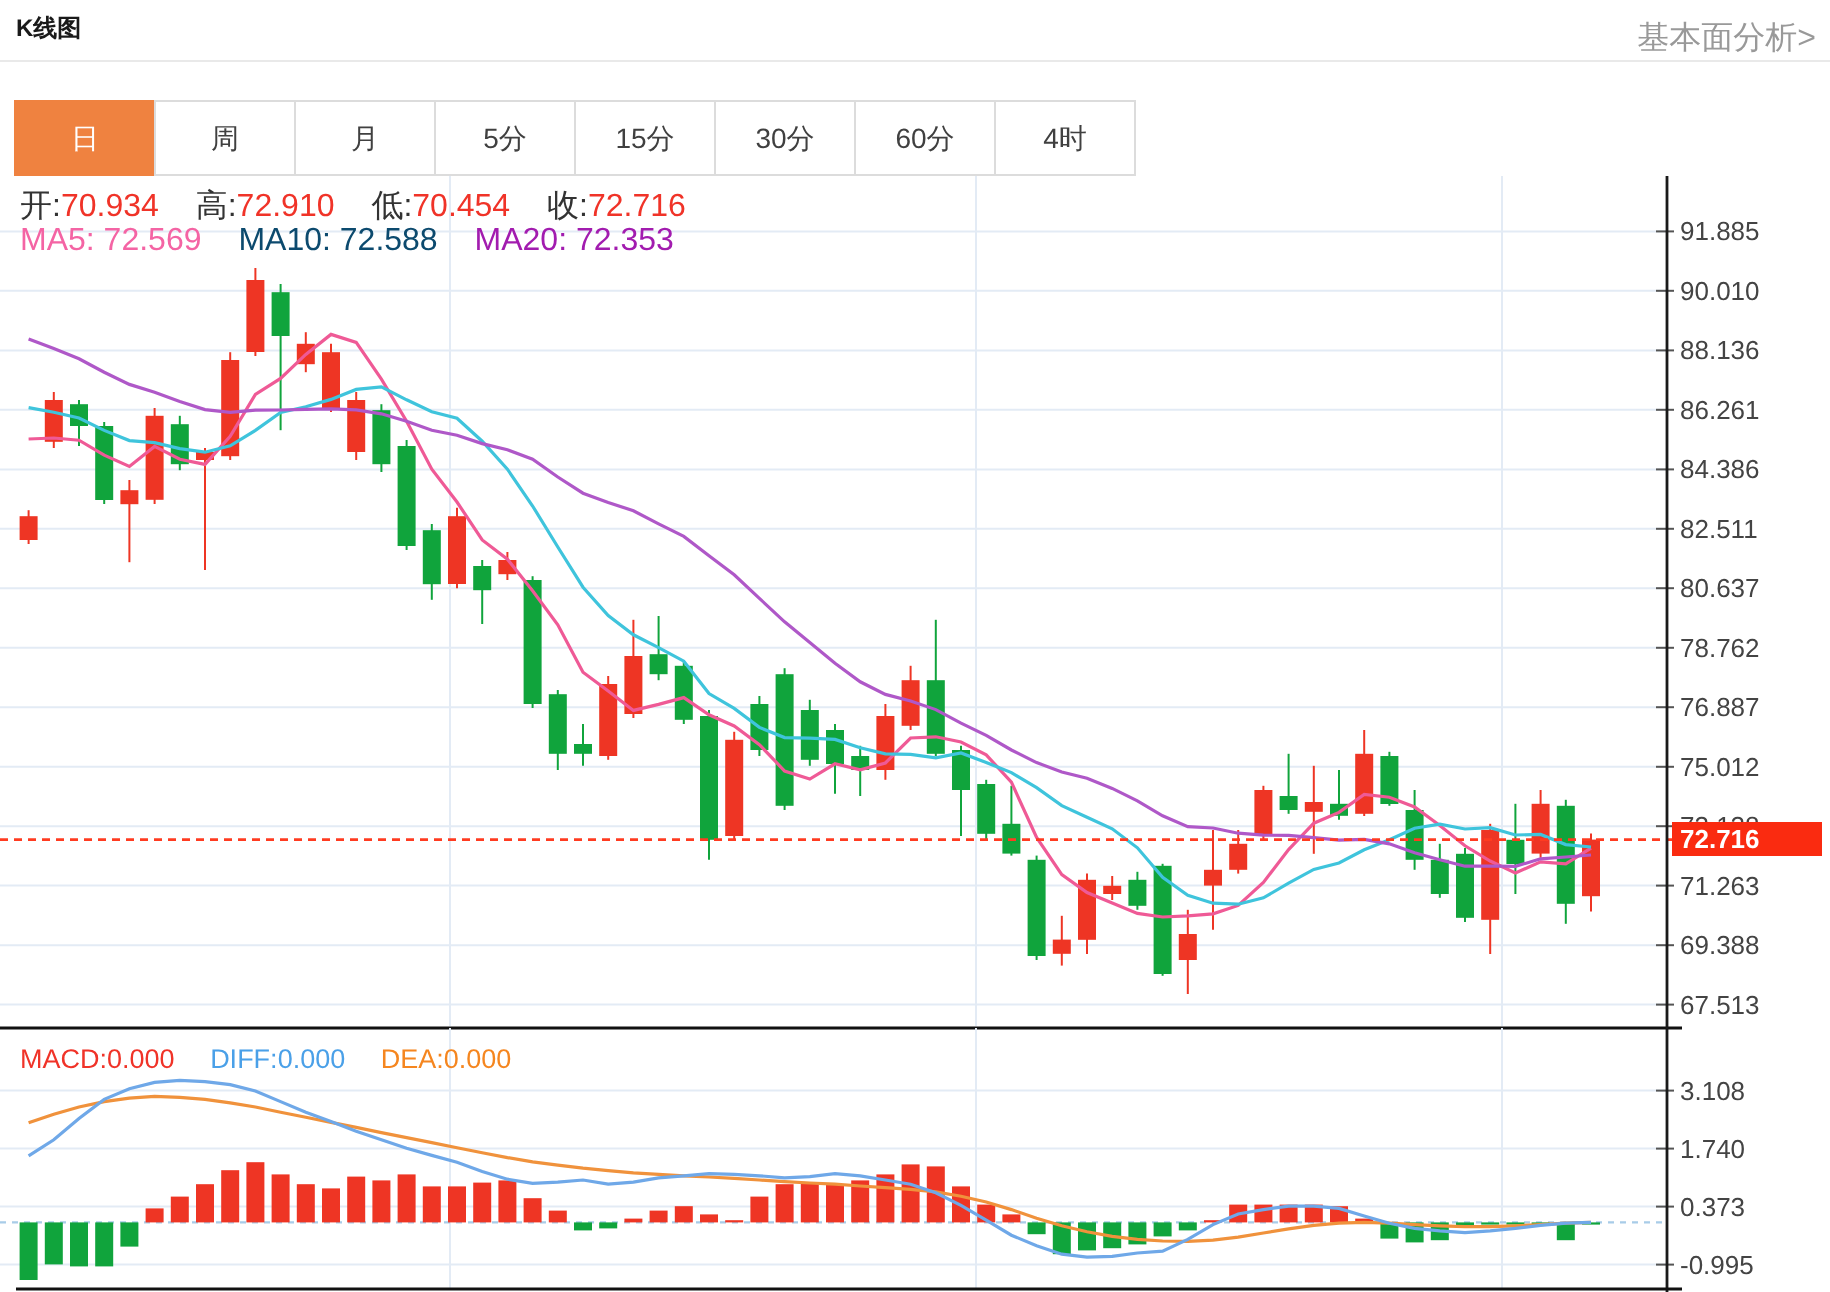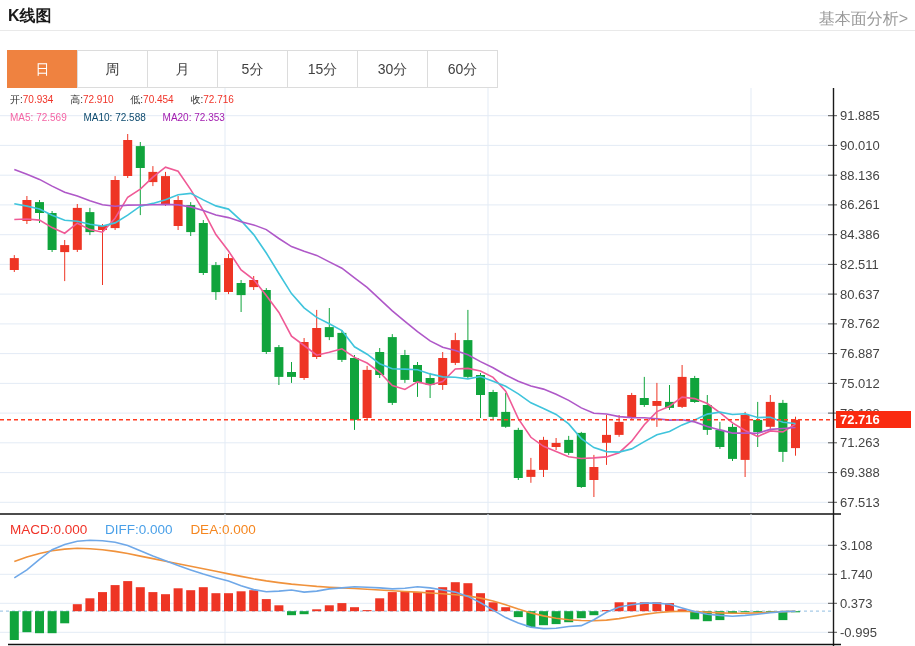--- a/index.html
+++ b/index.html
@@ -1,25 +1,25 @@
 <!DOCTYPE html>
 <html><head>
 <meta charset="utf-8">
 <style>
   html,body{margin:0;padding:0;background:#fff;}
   body{width:915px;height:646px;position:relative;overflow:hidden;
        font-family:"Liberation Sans","DejaVu Sans",sans-serif;}
-  .hdr-title{position:absolute;left:8px;top:6px;font-size:16px;font-weight:bold;color:#1a1a1a;}
+  .hdr-title{position:absolute;left:8px;top:6px;font-size:12px;font-weight:bold;color:#1a1a1a;}
   .hdr-link{position:absolute;right:7px;top:9px;font-size:16px;color:#999;cursor:pointer;}
   .hdr-rule{position:absolute;left:0;top:30px;width:915px;height:1px;background:#e9e9e9;}
   .tabbar{position:absolute;left:8px;top:50px;display:flex;}
   .tab{width:69px;height:36px;line-height:36px;text-align:center;font-size:14px;color:#404040;
        background:#fff;border:1px solid #dcdcdc;margin-left:-1px;cursor:pointer;box-sizing:content-box;}
   .tab.active{background:#ef8240;border-color:#ef8240;color:#fff;}
-  .overlay{position:absolute;font-size:10px;white-space:nowrap;}
+  .overlay{position:absolute;font-size:16px;white-space:nowrap;}
   .ohlc-row{left:10px;top:93px;color:#333;}
   .ohlc-row b{font-weight:normal;color:#333;}
   .val-red{color:#f03328;}
   .ma-row{left:10px;top:112px;}
   .ma5{color:#f464a4;margin-top:29px;} .ma10{color:#0c4a6e;} .ma20{color:#a21caf;}
   .macd-row{left:10px;top:522px;font-size:13.5px;}
   .lab-macd{color:#f03328;} .lab-diff{color:#4aa0e8;} .lab-dea{color:#f5861f;}
   .pair{margin-right:14px;}
   svg{position:absolute;left:0;}
   #mainChart{top:88px;}
@@ -35,20 +35,21 @@
 <div class="hdr-rule"></div>
 
 <div class="tabbar">
   <div class="tab active">日</div>
   <div class="tab">周</div>
   <div class="tab">月</div>
   <div class="tab">5分</div>
   <div class="tab">15分</div>
   <div class="tab">30分</div>
   <div class="tab">60分</div>
+  <div class="tab">4时</div>
 </div>
 
 <svg id="mainChart" width="915" height="425">
     <line x1="225" y1="0" x2="225" y2="425" stroke="#e3ebf5" stroke-width="1"></line>
     <line x1="488" y1="0" x2="488" y2="425" stroke="#e3ebf5" stroke-width="1"></line>
     <line x1="751" y1="0" x2="751" y2="425" stroke="#e3ebf5" stroke-width="1"></line>
     <line x1="0" y1="27.7" x2="833" y2="27.7" stroke="#e3ebf5" stroke-width="1"></line>
     <line x1="828" y1="27.7" x2="837" y2="27.7" stroke="#555" stroke-width="1"></line>
     <text x="840" y="32.2" font-size="13" fill="#444444">91.885</text>
     <line x1="0" y1="57.4" x2="833" y2="57.4" stroke="#e3ebf5" stroke-width="1"></line>

